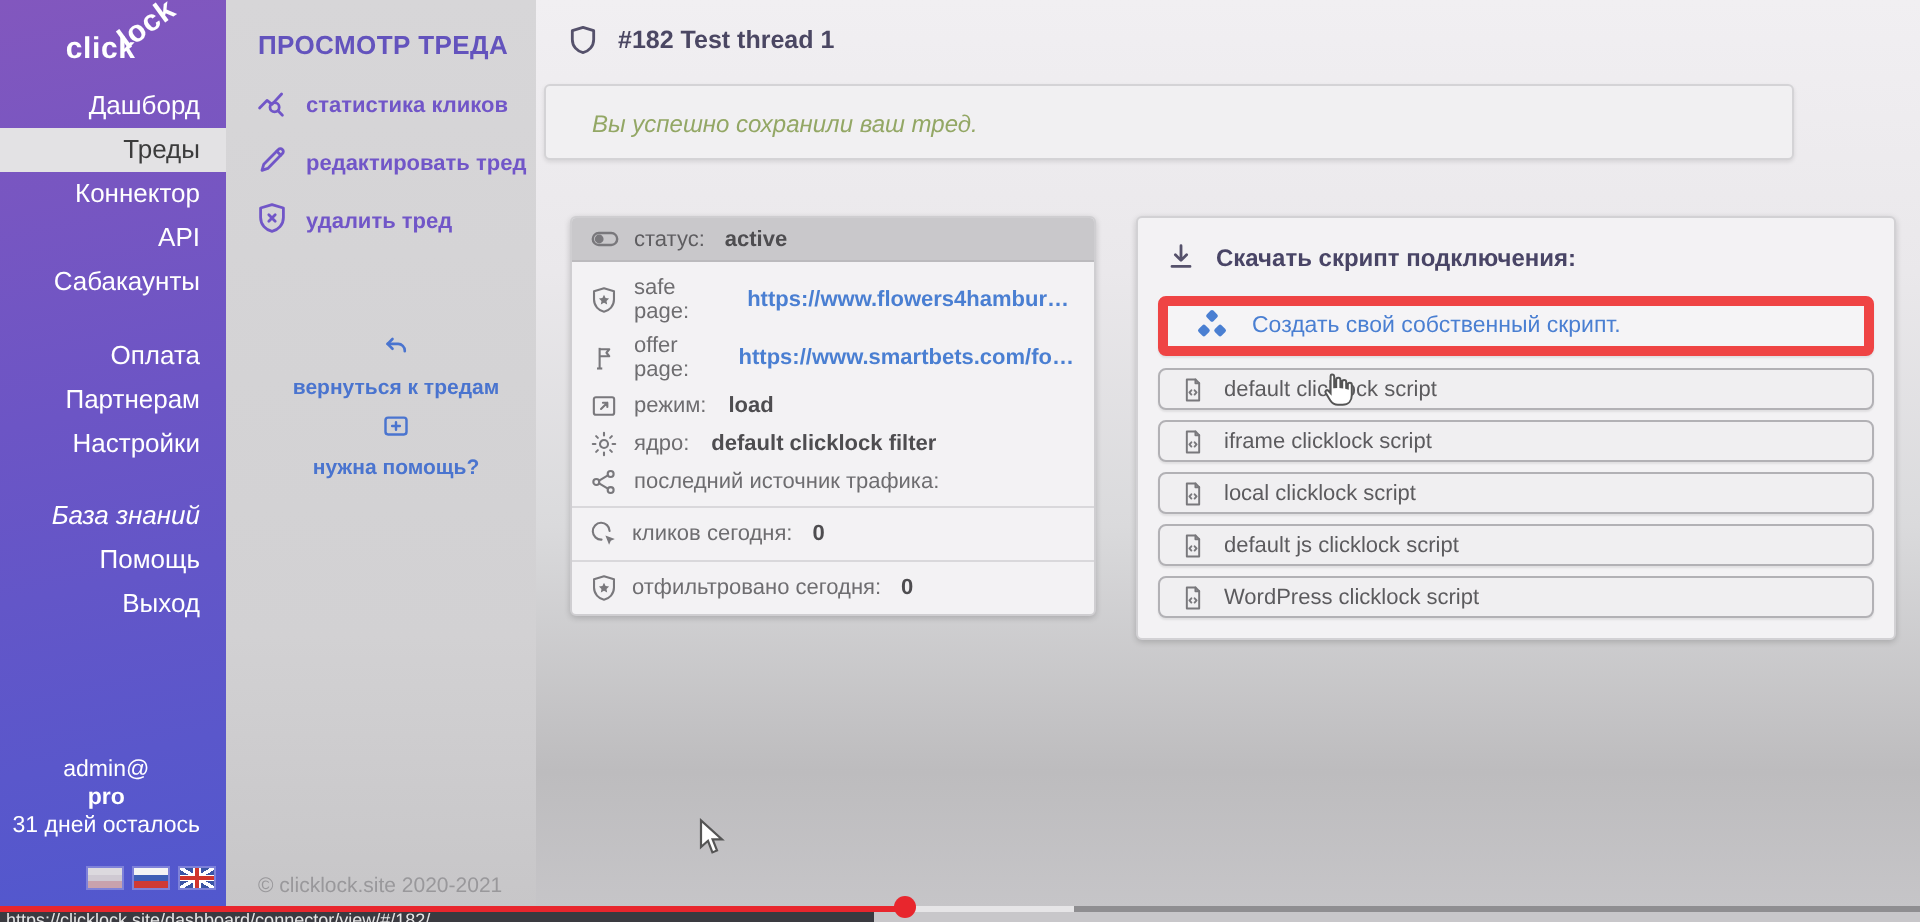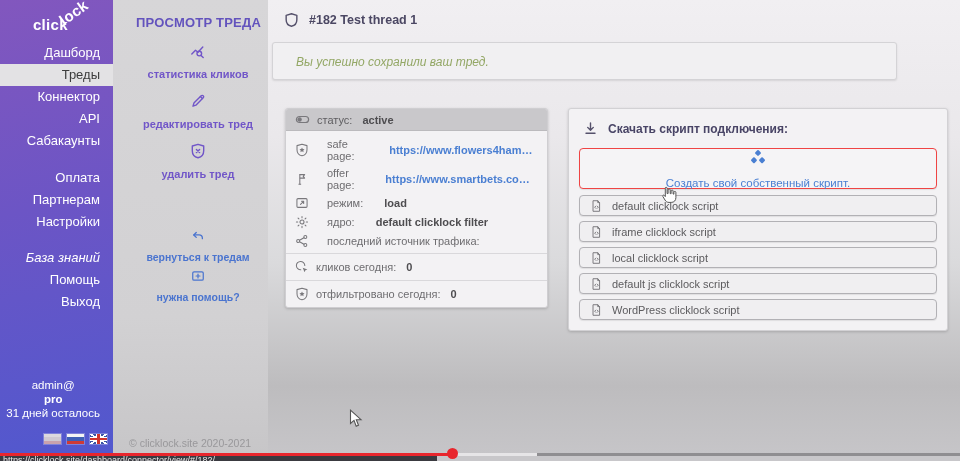--- a/index.html
+++ b/index.html
@@ -26,58 +26,58 @@
       linear-gradient(0deg, transparent 41%, #d0342c 41%, #d0342c 59%, transparent 59%),
       linear-gradient(90deg, transparent 43%, #d0342c 43%, #d0342c 57%, transparent 57%),
       linear-gradient(0deg, transparent 33%, #fff 33%, #fff 67%, transparent 67%),
       linear-gradient(90deg, transparent 38%, #fff 38%, #fff 62%, transparent 62%),
       linear-gradient(31deg, transparent 45%, #fff 45%, #fff 55%, transparent 55%),
       linear-gradient(-31deg, transparent 45%, #fff 45%, #fff 55%, transparent 55%); }
 
   
   .thread-menu { position:absolute; left:113px; top:0; width:155px; height:454px;
     background:linear-gradient(#d7d6d8 0%,#d2d1d3 70%,#c7c6c8 100%); }
-  .tm-title { margin:15px 0 0 16px; color:#6353bd; font-weight:bold; font-size:13px; letter-spacing:.2px;text-align:center; }
-  .tm-action { display:flex; align-items:center; gap:9px; margin:13px 0 0 15px; color:#7156c8;
-    font-weight:bold; font-size:11px; cursor:pointer;flex-direction:column; }
+  .tm-title { margin:15px 0 0 16px; color:#6353bd; font-weight:bold; font-size:13px; letter-spacing:.2px; }
+  .tm-action { display:flex; align-items:flex-end; gap:9px; margin:13px 0 0 15px; color:#7156c8;
+    font-weight:bold; font-size:11px; cursor:pointer; }
   .tm-links { margin-top:49px; }
   .tm-link { display:flex; align-items:center; gap:8px; margin:6px 0 0 15px; color:#4a74cf;
     font-weight:bold; font-size:10.5px; cursor:pointer;flex-direction:column; }
   .tm-footer { position:absolute; bottom:5px; left:16px; color:#99989b; font-size:10.5px; white-space:nowrap; }
 
   
   .main { position:absolute; left:268px; top:0; width:692px; height:454px;
     background:linear-gradient(180deg,#f1eff2 0%,#eae8eb 30%,#dadadc 58%,#bdbcbe 85%,#c6c5c8 100%); }
   .title-row { position:absolute; left:16px; top:12px; display:flex; align-items:center; gap:10px;
     color:#4b4763; font-weight:bold; font-size:12.5px; }
   .success-box { position:absolute; left:4px; top:42px; width:625px; height:38px;
     background:#f1f0f2; border:1px solid #d4d3d6; border-radius:3px; box-shadow:0 1px 2px rgba(0,0,0,.10);font-style:italic; }
   .success-box span { position:absolute; left:23px; top:12px; color:#93a765; font-size:12px; }
 
   .status-card { position:absolute; left:17px; top:108px; width:263px;
     background:#f3f2f4; border:1px solid #cfced1; border-radius:3px; box-shadow:0 1px 3px rgba(0,0,0,.18); overflow:hidden; }
   .sc-header { height:22px; background:#c9c8cb; border-bottom:1px solid #bbbabd; display:flex; align-items:center;
     gap:7px; padding:0 9px; font-size:11px; color:#5e5d60; }
   .sc-rows { padding:4px 0 3px; }
-  .sc-row { display:flex; align-items:center; gap:18px; padding:2.5px 9px; font-size:11px; color:#6e6d70; min-height:16px; }
+  .sc-row { display:flex; align-items:center; gap:8px; padding:2.5px 9px; font-size:11px; color:#6e6d70; min-height:16px; }
   .sc-row .val, .sc-header .val { font-weight:bold; color:#4e4d50; margin-left:3px; }
   .sc-row .lnk { color:#4a7fd2; font-weight:bold; margin-left:3px; white-space:nowrap; overflow:hidden;
     text-overflow:ellipsis; max-width:176px; cursor:pointer; }
   .sc-sep { border-top:1px solid #d9d8db; }
   .sc-counter { display:flex; align-items:center; gap:7px; padding:6px 9px; font-size:11px; color:#6e6d70; }
   .sc-counter .val { font-weight:bold; color:#4e4d50; margin-left:3px; }
   .ico { flex:0 0 auto; color:#79787c; }
 
   .scripts-card { position:absolute; left:300px; top:108px; width:380px;
     background:#f3f2f4; border:1px solid #d2d1d4; border-radius:3px; box-shadow:0 1px 3px rgba(0,0,0,.18);
     padding:12px 10px 10px; }
   .dl-header { display:flex; align-items:center; gap:10px; color:#494566; font-weight:bold; font-size:12px; margin:0 0 12px 4px; }
-  .btn-primary { height:41px; border:1px solid #ef4444; border-radius:4px; background:#f5f4f6; color:#4a7fd2;
+  .btn-primary { height:30px; border:5px solid #ef4444; border-radius:4px; background:#f5f4f6; color:#4a7fd2;
     display:flex; align-items:center; gap:10px; padding:0 12px; font-size:11.5px; margin-bottom:6px;
-    box-shadow:0 1px 1px rgba(0,0,0,.08); cursor:pointer; width:100%;flex-direction:column; }
+    box-shadow:0 1px 1px rgba(0,0,0,.08); cursor:pointer; width:100%; }
   .btn-script { height:21px; border:1px solid #b2b1b5; border-radius:4px; background:#f0eff1; color:#5c5b5e;
     display:flex; align-items:center; gap:9px; padding:0 10px; font-size:11px; margin-bottom:5px;
     box-shadow:0 1px 1px rgba(0,0,0,.08); cursor:pointer; width:100%; }
 
   
   .progress-track { position:absolute; left:0; top:453px; width:960px; height:3px; background:#8f8e91; z-index:30; }
   .progress-buffer { position:absolute; left:0; top:0; height:3px; width:537px; background:#e6e5e7; }
   .progress-played { position:absolute; left:0; top:0; height:3px; width:452px; background:#e8262d; }
   .progress-dot { position:absolute; left:447px; top:448px; width:11px; height:11px; border-radius:50%; background:#e8262d; z-index:31; }
   .url-bar { position:absolute; left:0; top:455px; width:437px; height:6px; background:#3a3a40; overflow:hidden; z-index:29; }

